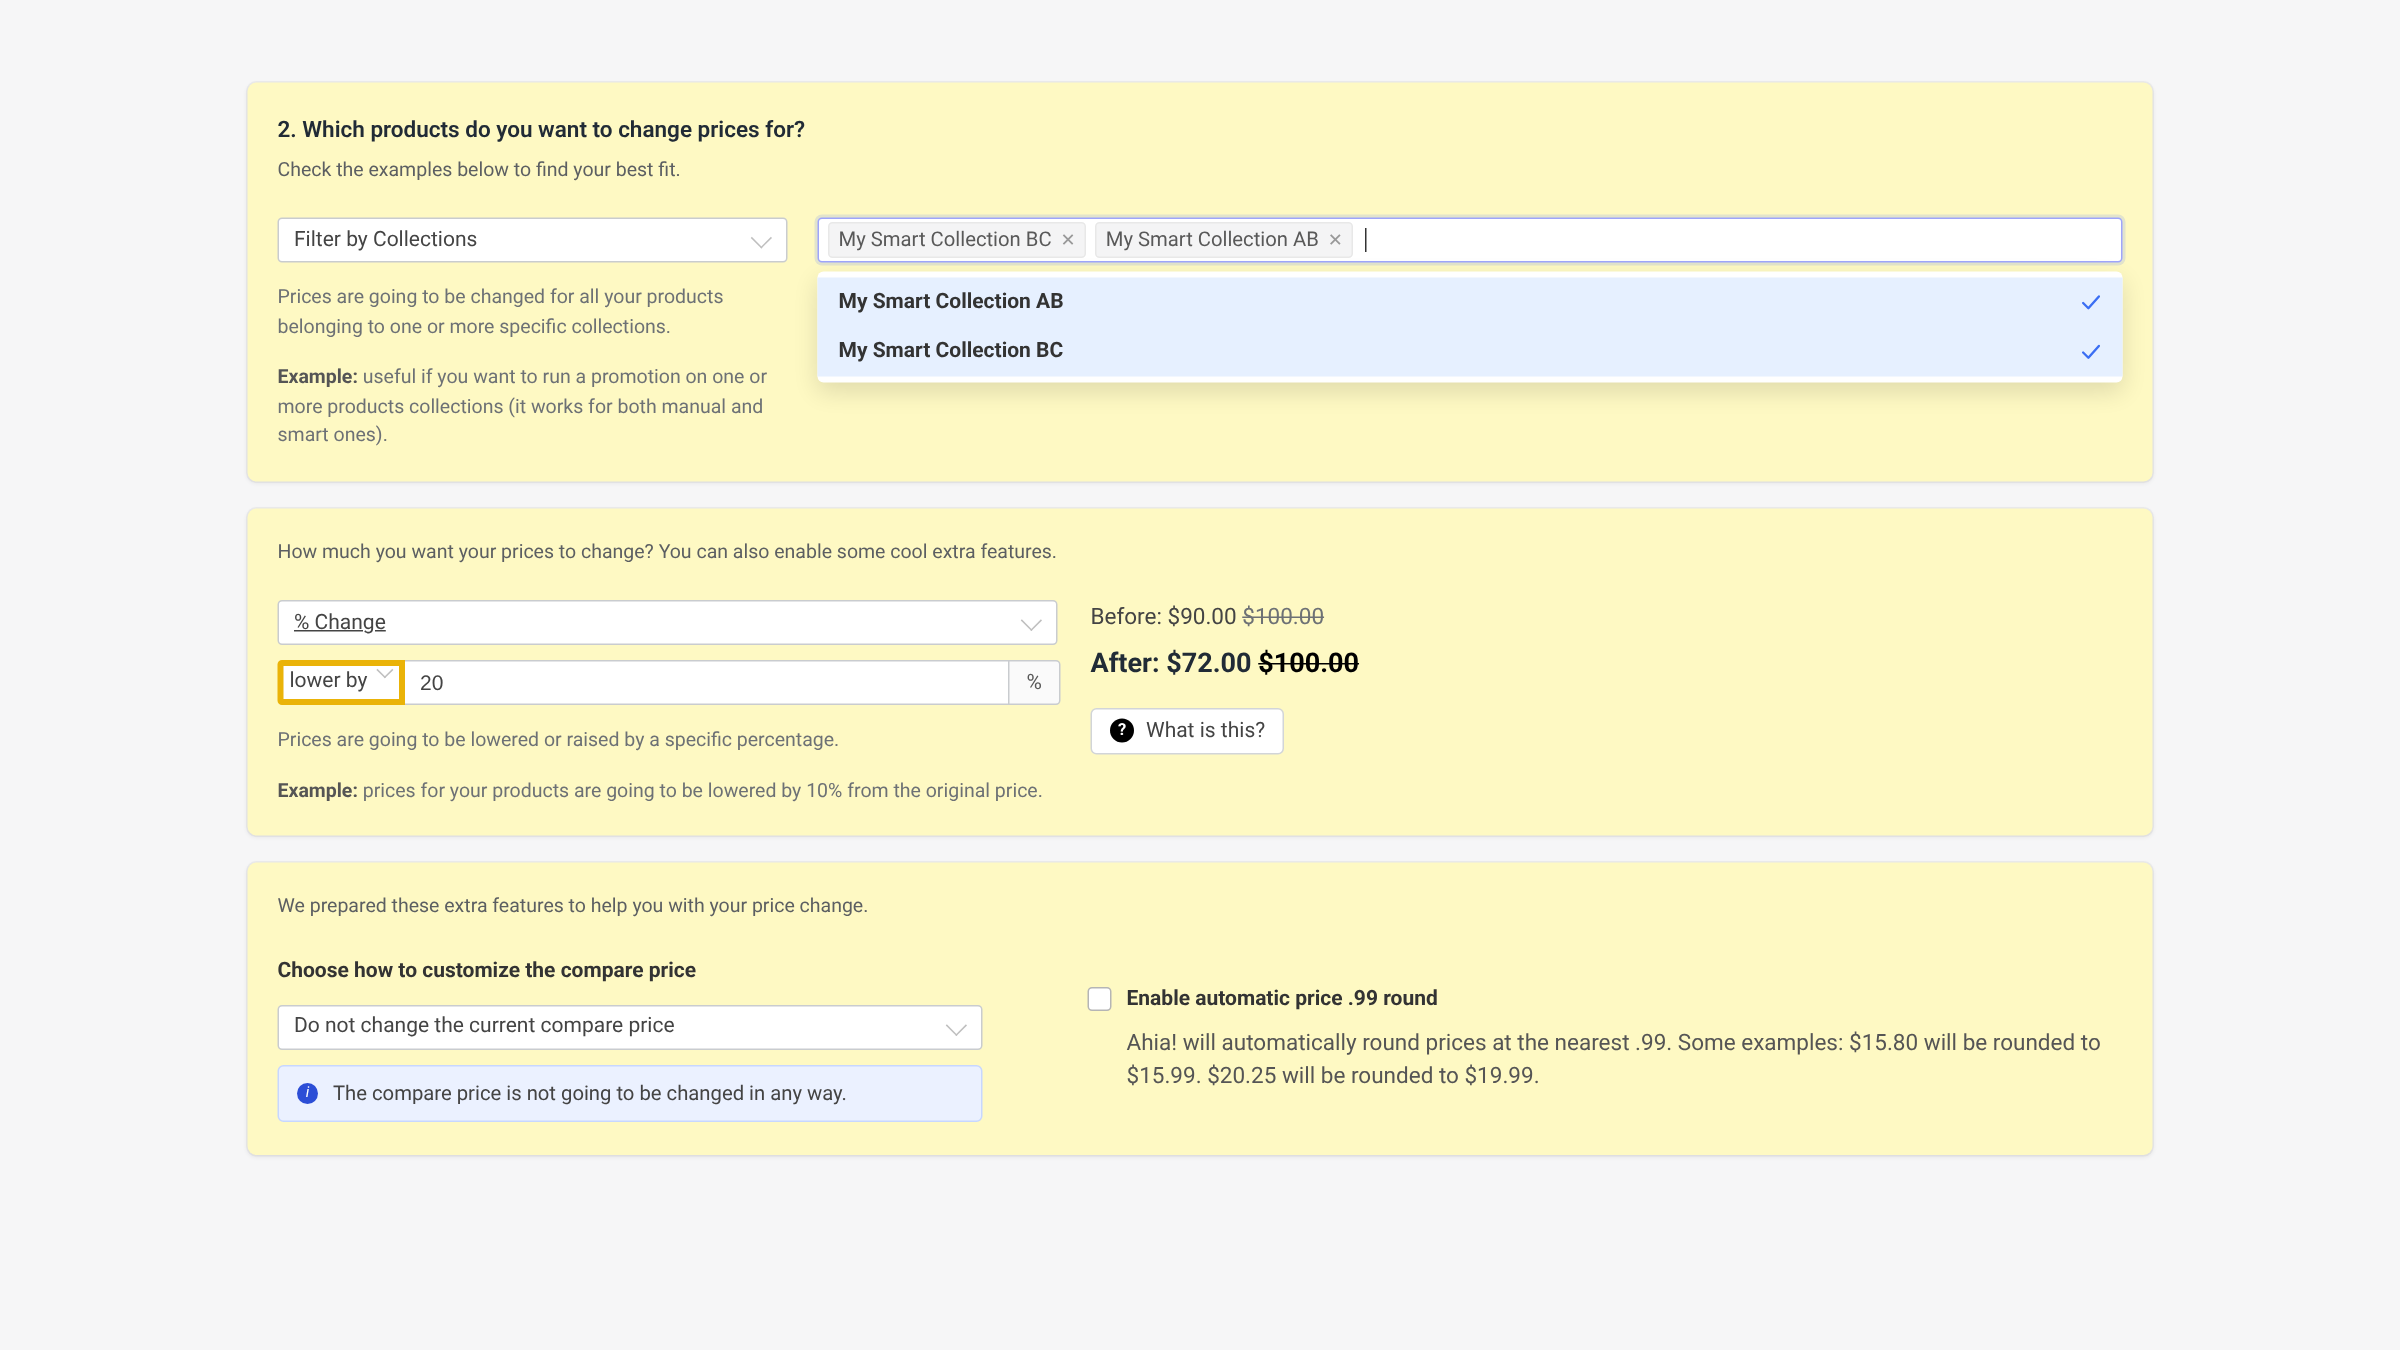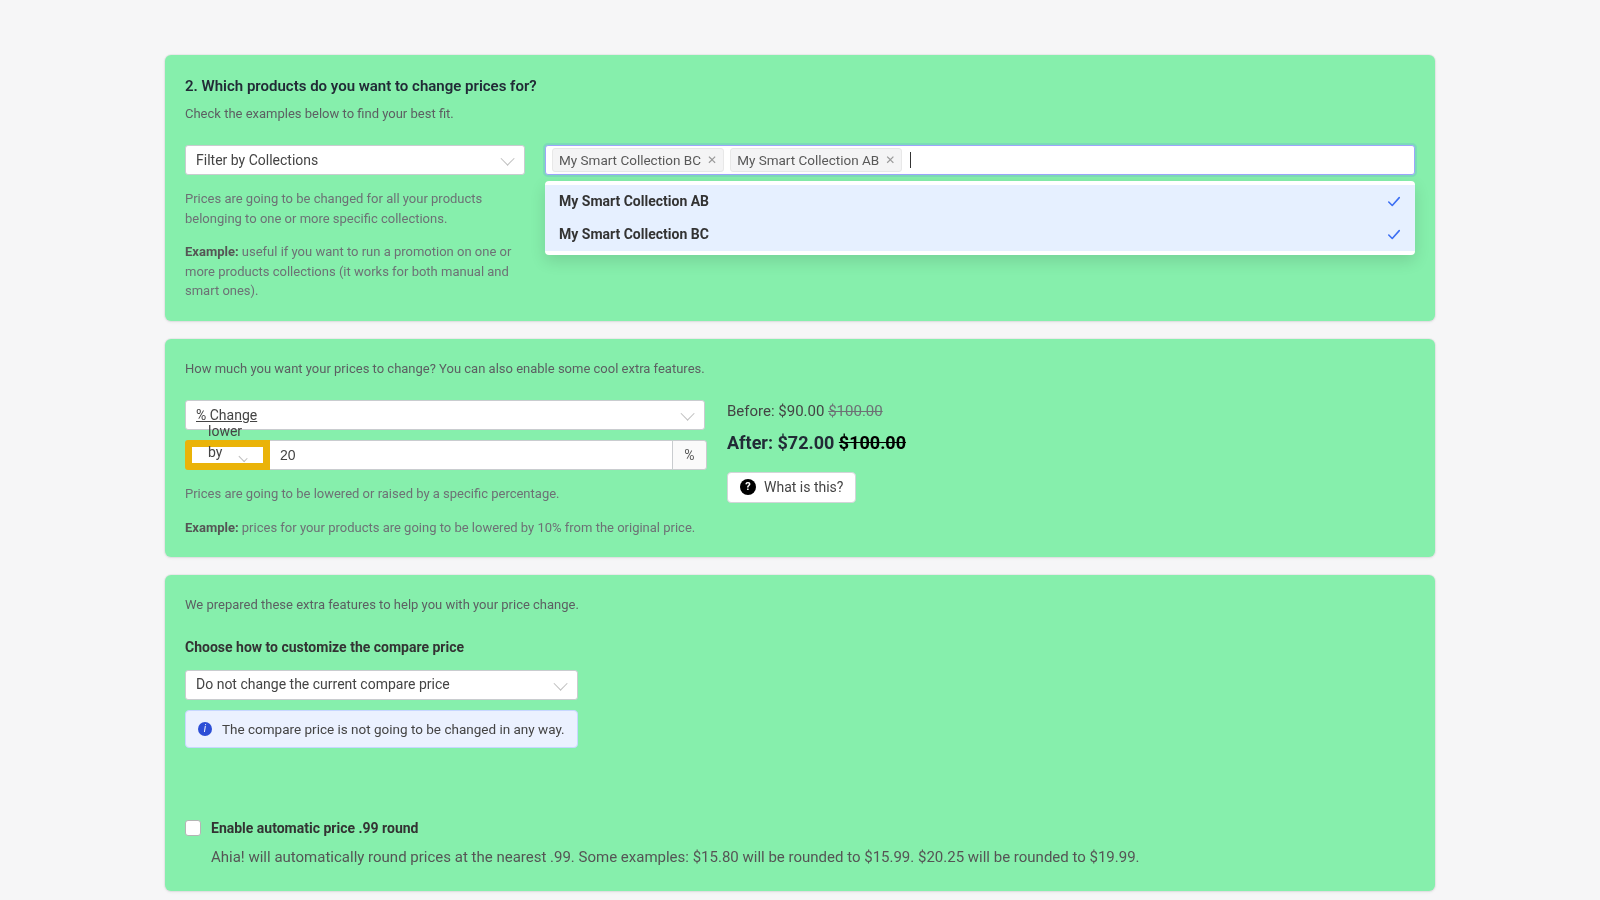--- a/index.html
+++ b/index.html
@@ -11,21 +11,21 @@
     line-height: 1.5;
   }
   .page {
     width: 1600px;
     height: 900px;
     padding: 55px 165px 0 165px;
     background: #f6f6f7;
     overflow: hidden;
   }
   .card {
-    background: #86efac;
+    background: #fef9c3;
     border-radius: 6px;
     padding: 20px;
     margin-bottom: 18px;
     box-shadow: 0 0 0 1px rgba(63,63,68,0.05), 0 1px 3px 0 rgba(63,63,68,0.10);
     position: relative;
   }
   .section-title {
     font-size: 15px;
     font-weight: 600;
     color: #212b36;
@@ -146,27 +146,27 @@
   .check-icon svg { display:block; }
   
   .change-row {
     display: flex;
     gap: 0;
   }
   .select-520 { width: 520px; text-decoration: underline; }
   .direction-select {
     width: 85px;
     height: 30px;
-    border: 7px solid #eab308;
+    border: 4px solid #eab308;
     border-radius: 3px 0 0 3px;
     background: #fff;
     display: flex;
-    align-items: flex-end;
+    align-items: flex-start;
     justify-content: space-between;
-    padding: 0 16px;
+    padding: 0 4px;
     color: #444;
     font-size: 14px;
     cursor: pointer;
   }
   .direction-select .caret-sm {
     width: 8px; height: 8px;
     border-left: 1px solid #bfbfbf;
     border-bottom: 1px solid #bfbfbf;
     transform: rotate(-45deg) translateY(-2px);
   }
@@ -231,21 +231,21 @@
     font-size: 11px; font-weight: 700;
     display: flex; align-items: center; justify-content: center;
   }
   
   .subheading {
     font-size: 14px;
     font-weight: 700;
     color: #333;
     margin-bottom: 12px;
   }
-  .half-row { display: flex; gap: 70px; align-items: flex-start; flex-direction: column; }
+  .half-row { display: flex; gap: 70px; align-items: center; }
   .half-col { flex: 1; }
   .info-banner {
     margin-top: 10px;
     background: #ebf1ff;
     border: 1px solid #c7d7ff;
     border-radius: 4px;
     padding: 8px 12px;
     display: flex;
     align-items: center;
     gap: 10px;

